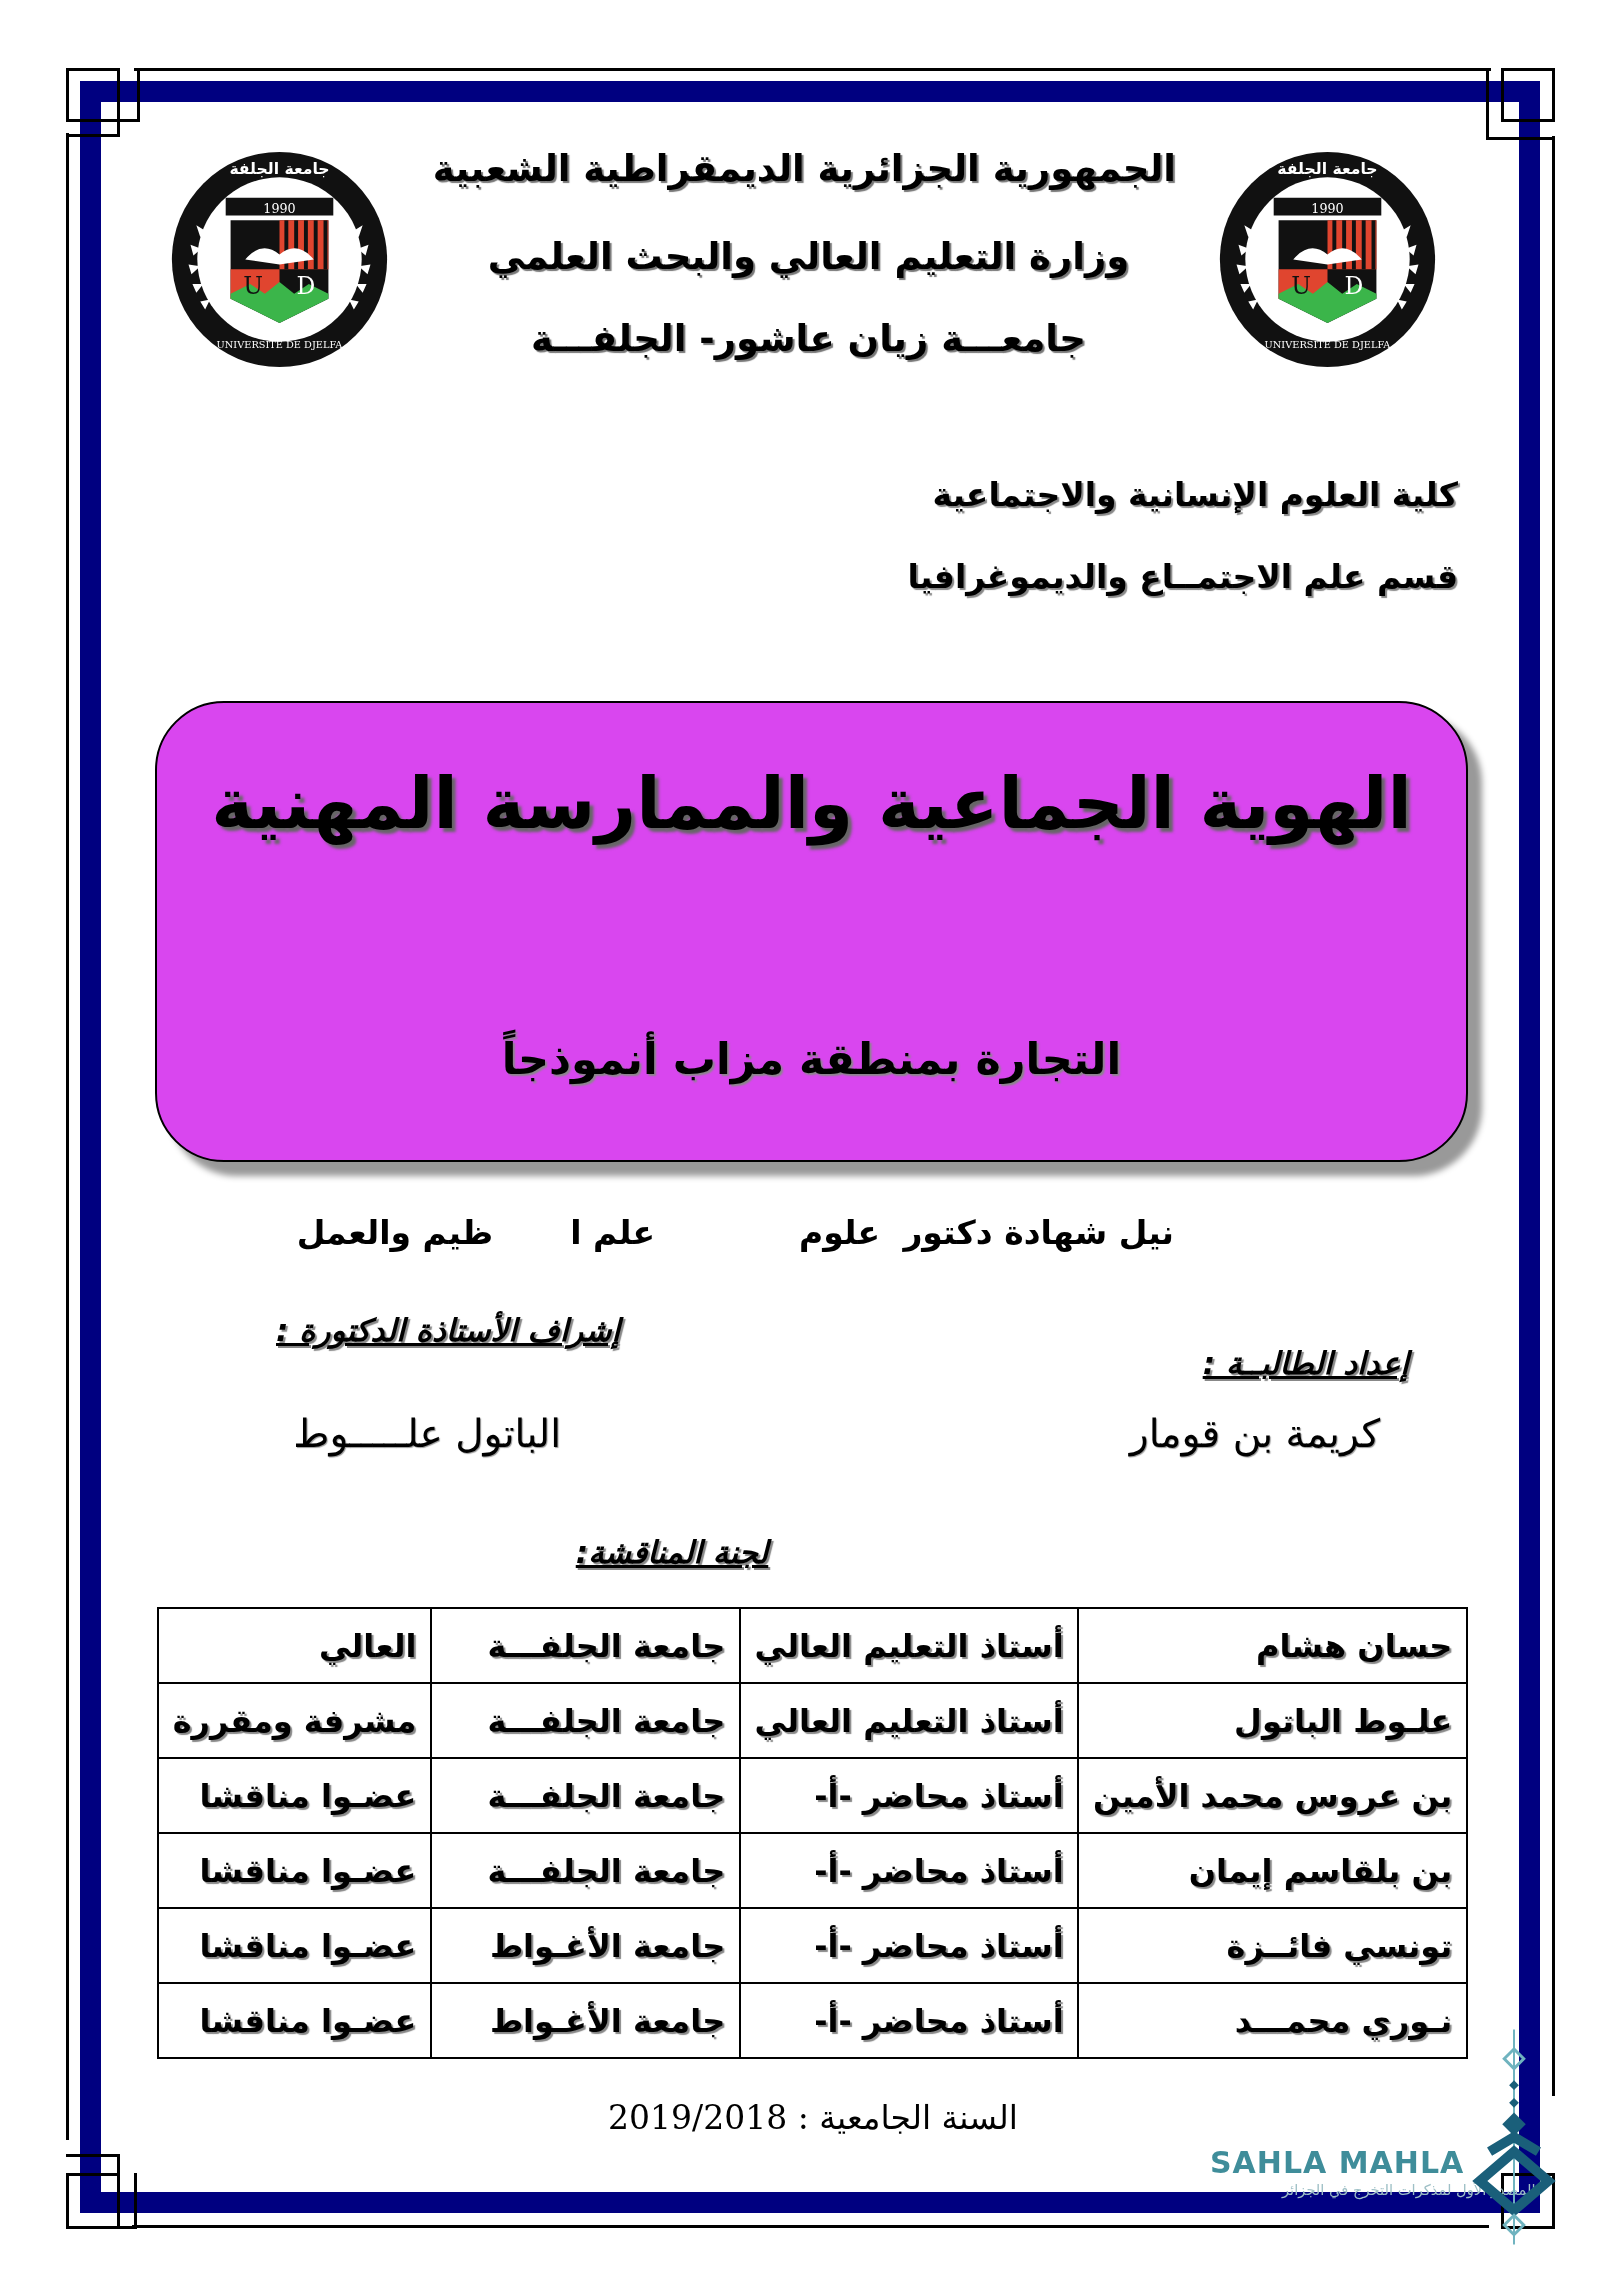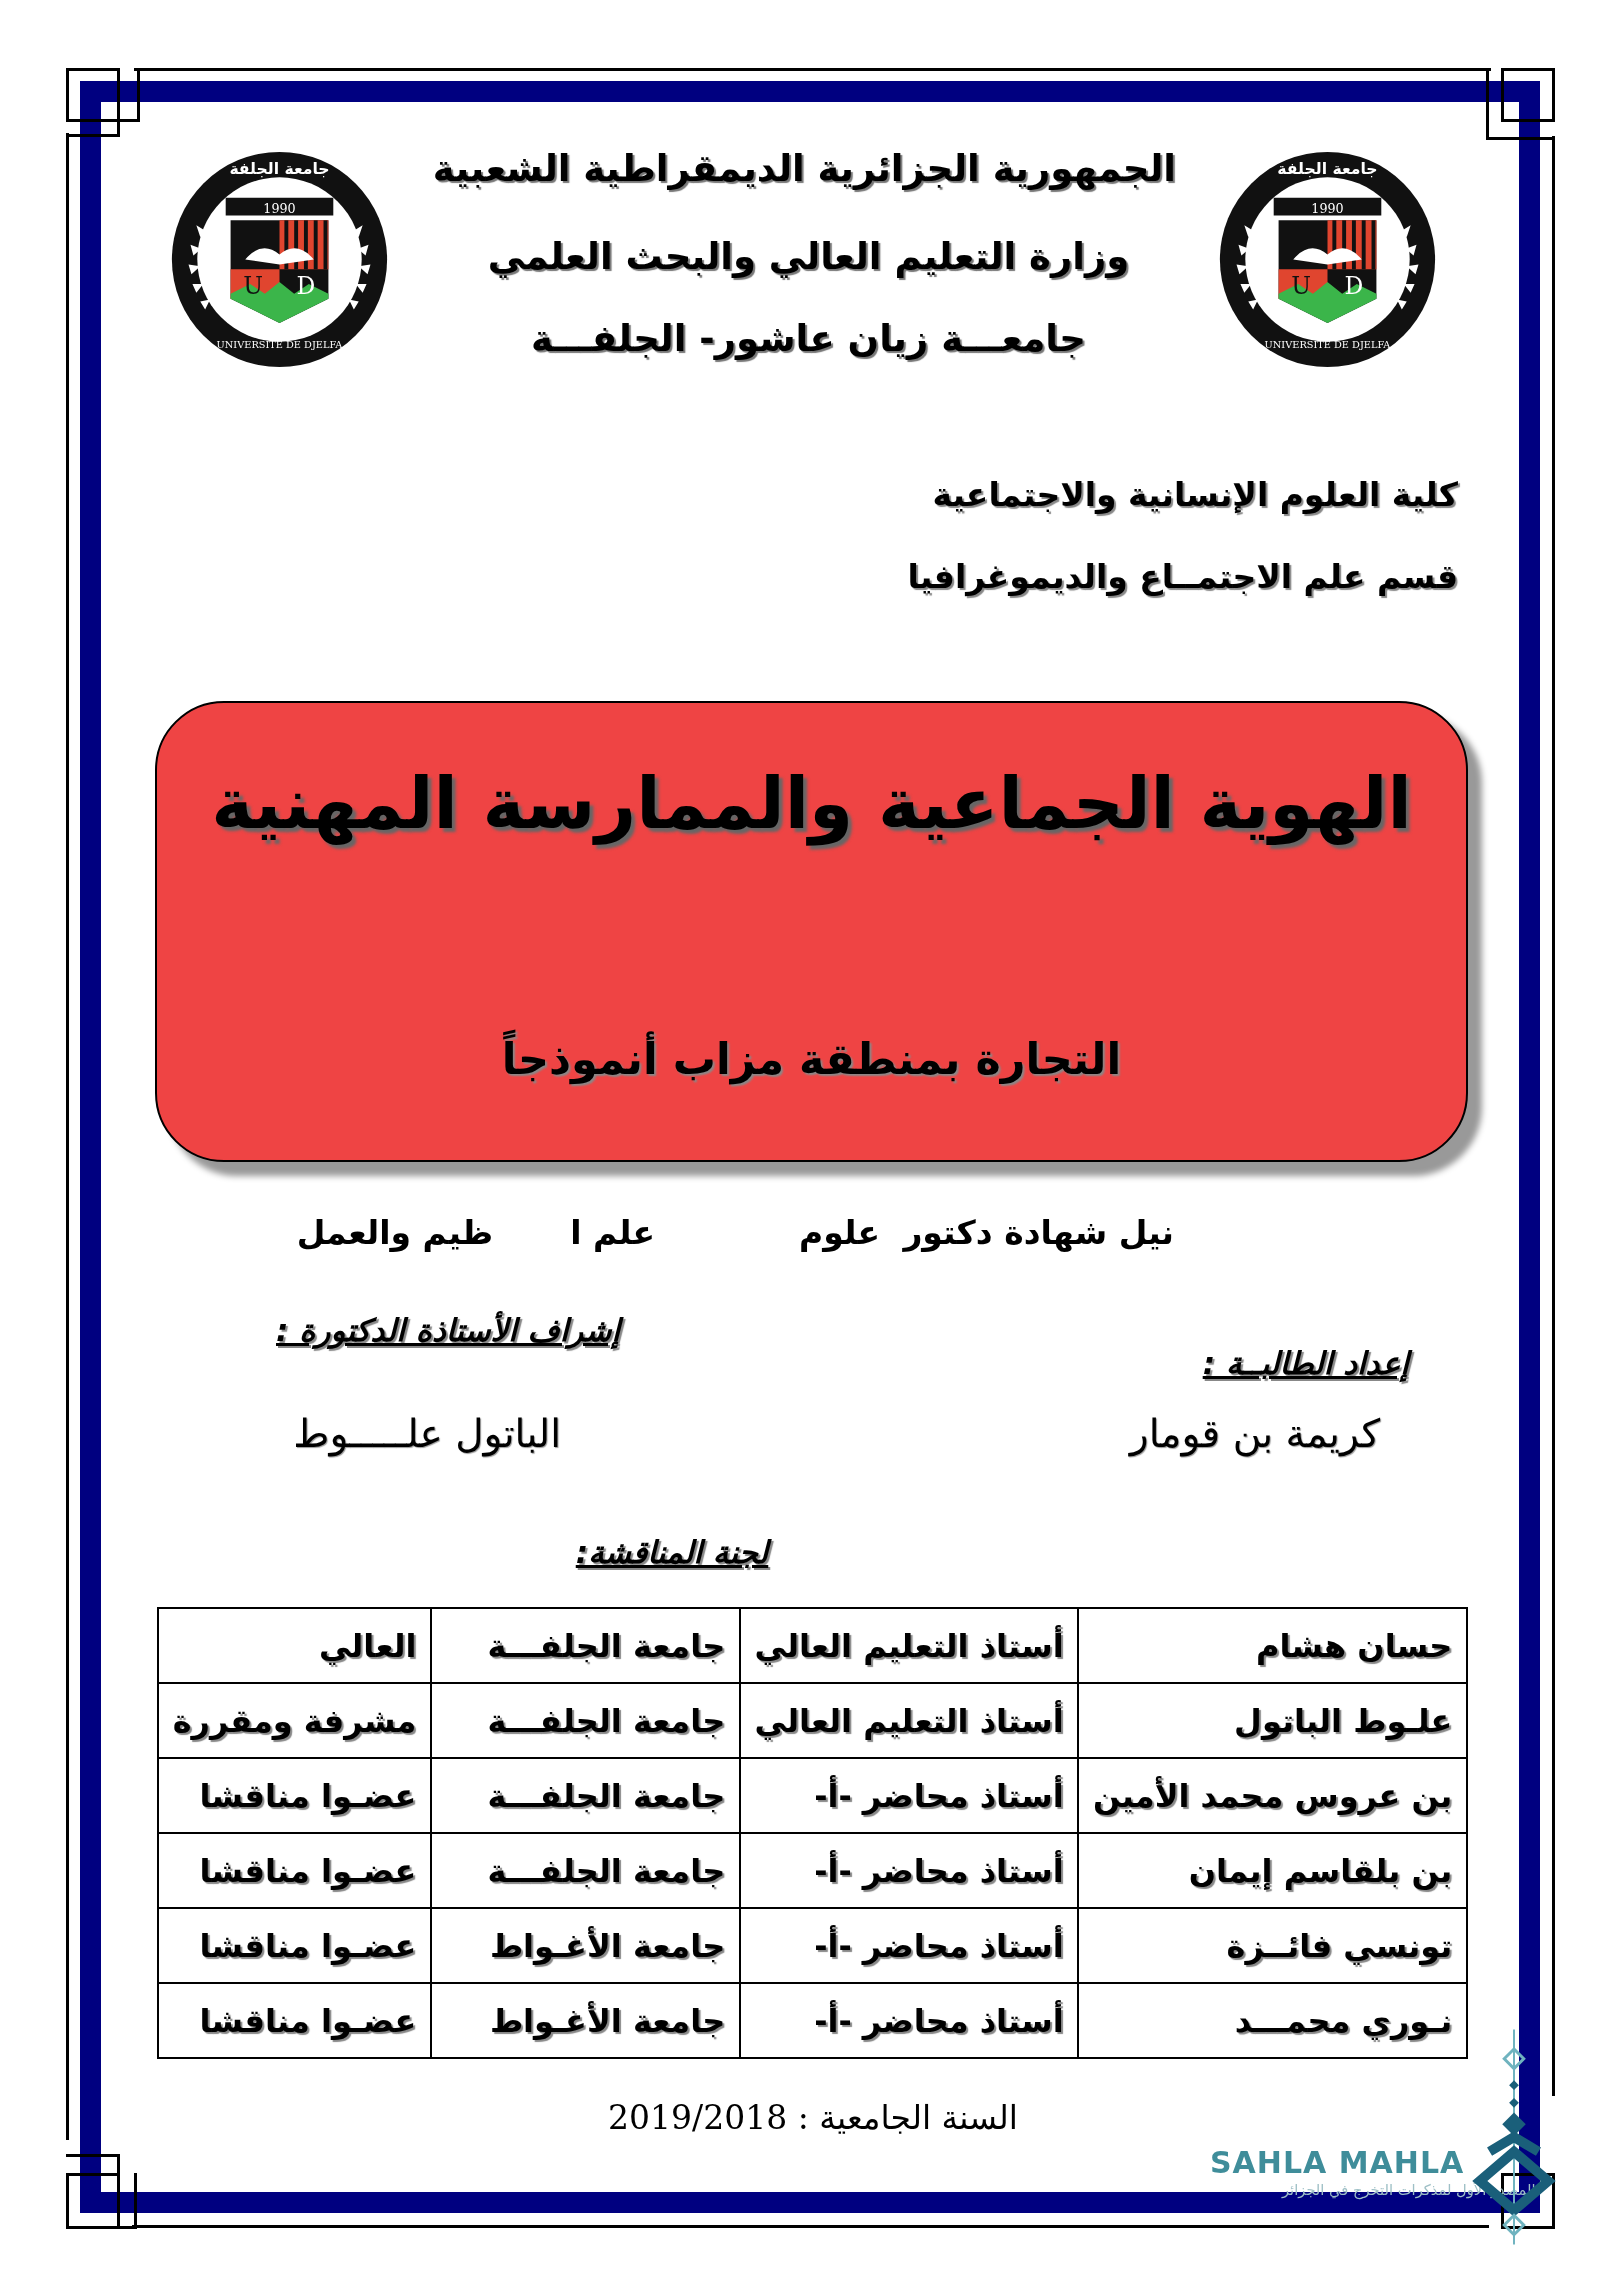--- a/index.html
+++ b/index.html
@@ -17,21 +17,21 @@
   .header-line { position: absolute; left: 441px; width: 735px; text-align: center;
                  font-weight: bold; font-size: 37px; font-family: "DejaVu Sans", sans-serif;
                  text-shadow: 2px 2px 1px #777; white-space: nowrap; }
 
   .faculty-line { position: absolute; right: 162px; text-align: right; font-weight: bold;
                   font-size: 33px; text-shadow: 2px 2px 1px #888; white-space: nowrap; }
 
   .logo { position: absolute; width: 225px; height: 225px; }
 
   .title-box { position: absolute; left: 155px; top: 701px; width: 1313px; height: 461px;
-               border: 2px solid #000; border-radius: 69px; box-sizing: border-box; background: #ef4444;
+               border: 2px solid #000; border-radius: 69px; box-sizing: border-box; background: #d946ef;
                box-shadow: 13.7px 13.7px 5.9px #999; }
   .title-1, .title-2 { position: absolute; left: 0; right: 0; text-align: center; font-weight: bold;
                white-space: nowrap; text-shadow: 3.9px 3.9px 2.9px #666; }
   .title-1 { top: 59px; font-size: 71px; }
   .title-2 { top: 196px; font-size: 63px; }
   .title-3 { position: absolute; left: 0; right: 0; top: 331px; text-align: center; font-weight: bold;
              font-size: 43px; text-shadow: 2px 2px 2px #888; white-space: nowrap; }
 
   .degree-line { position: absolute; top: 1213px; font-weight: bold; font-size: 33px; white-space: nowrap; }
 

